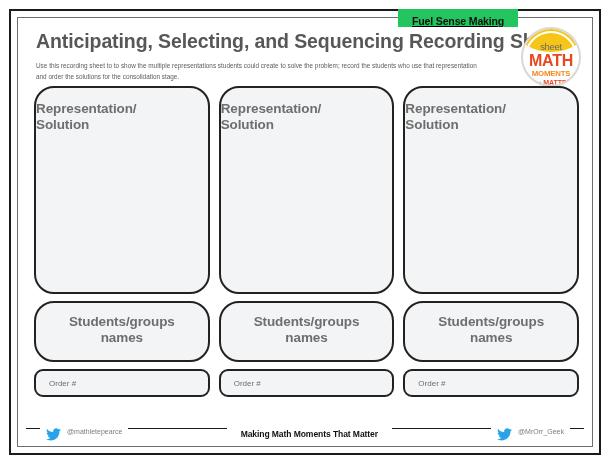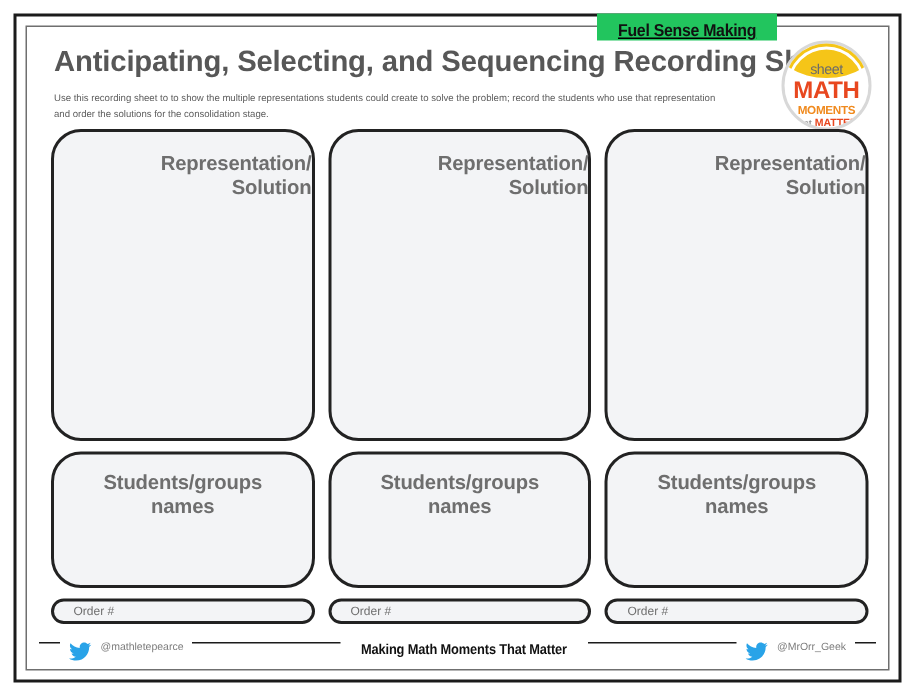--- a/index.html
+++ b/index.html
@@ -181,49 +181,49 @@
     gap: 7px;
   }
 
   .rep-box {
     height: 208px;
     border: 2px solid #222222;
     border-radius: 20px;
     background: #f3f4f6;
     box-sizing: border-box;
     padding-top: 13px;
-    text-align: right;
+    text-align: left;
   }
   .rep-label {
     font-size: 13.5px;
     font-weight: 600;
     color: #6e6e6e;
     line-height: 1.22;
     letter-spacing: -0.1px;
   }
 
   .names-box {
-    height: 91px;
+    height: 61px;
     border: 2px solid #222222;
     border-radius: 20px;
     background: #f3f4f6;
     box-sizing: border-box;
     padding-top: 11px;
     text-align: center;
   }
   .names-label {
     font-size: 13.5px;
     font-weight: 600;
     color: #6e6e6e;
     line-height: 1.22;
     letter-spacing: -0.1px;
   }
 
   .order-box {
-    height: 17px;
+    height: 28px;
     border: 2px solid #222222;
     border-radius: 9px;
     background: #f3f4f6;
     box-sizing: border-box;
     display: flex;
     align-items: center;
     padding-left: 13px;
   }
   .order-label {
     font-size: 8px;

